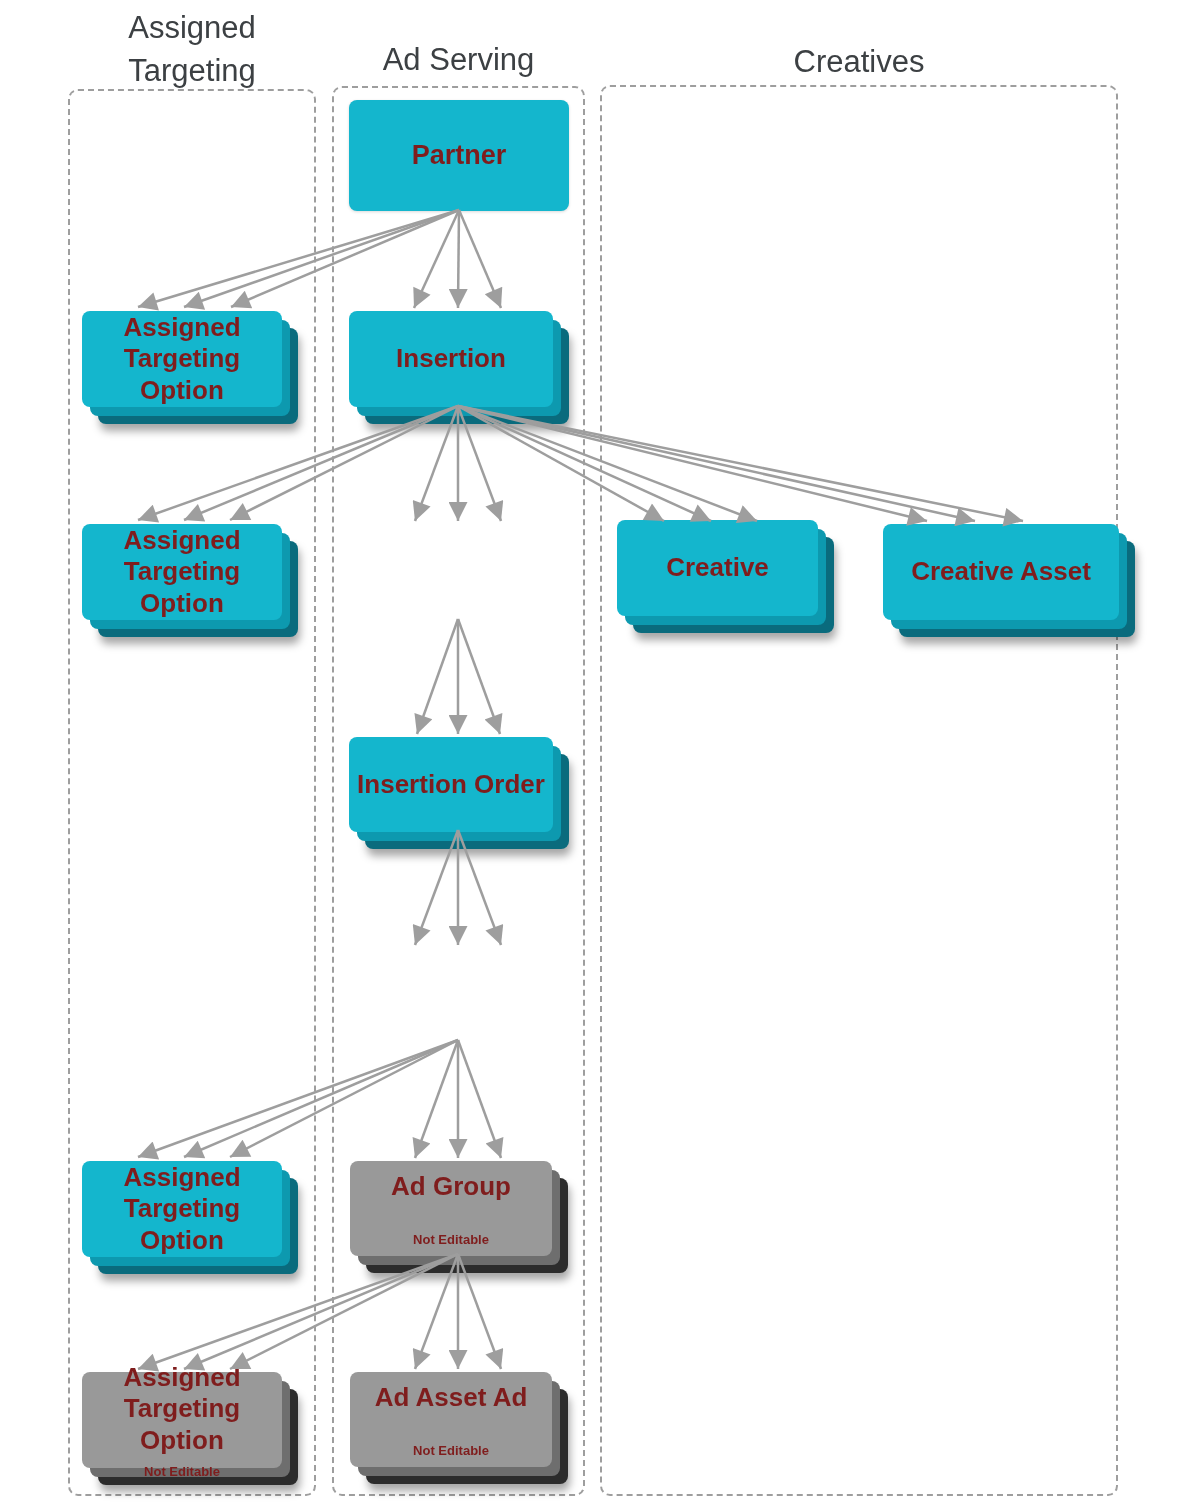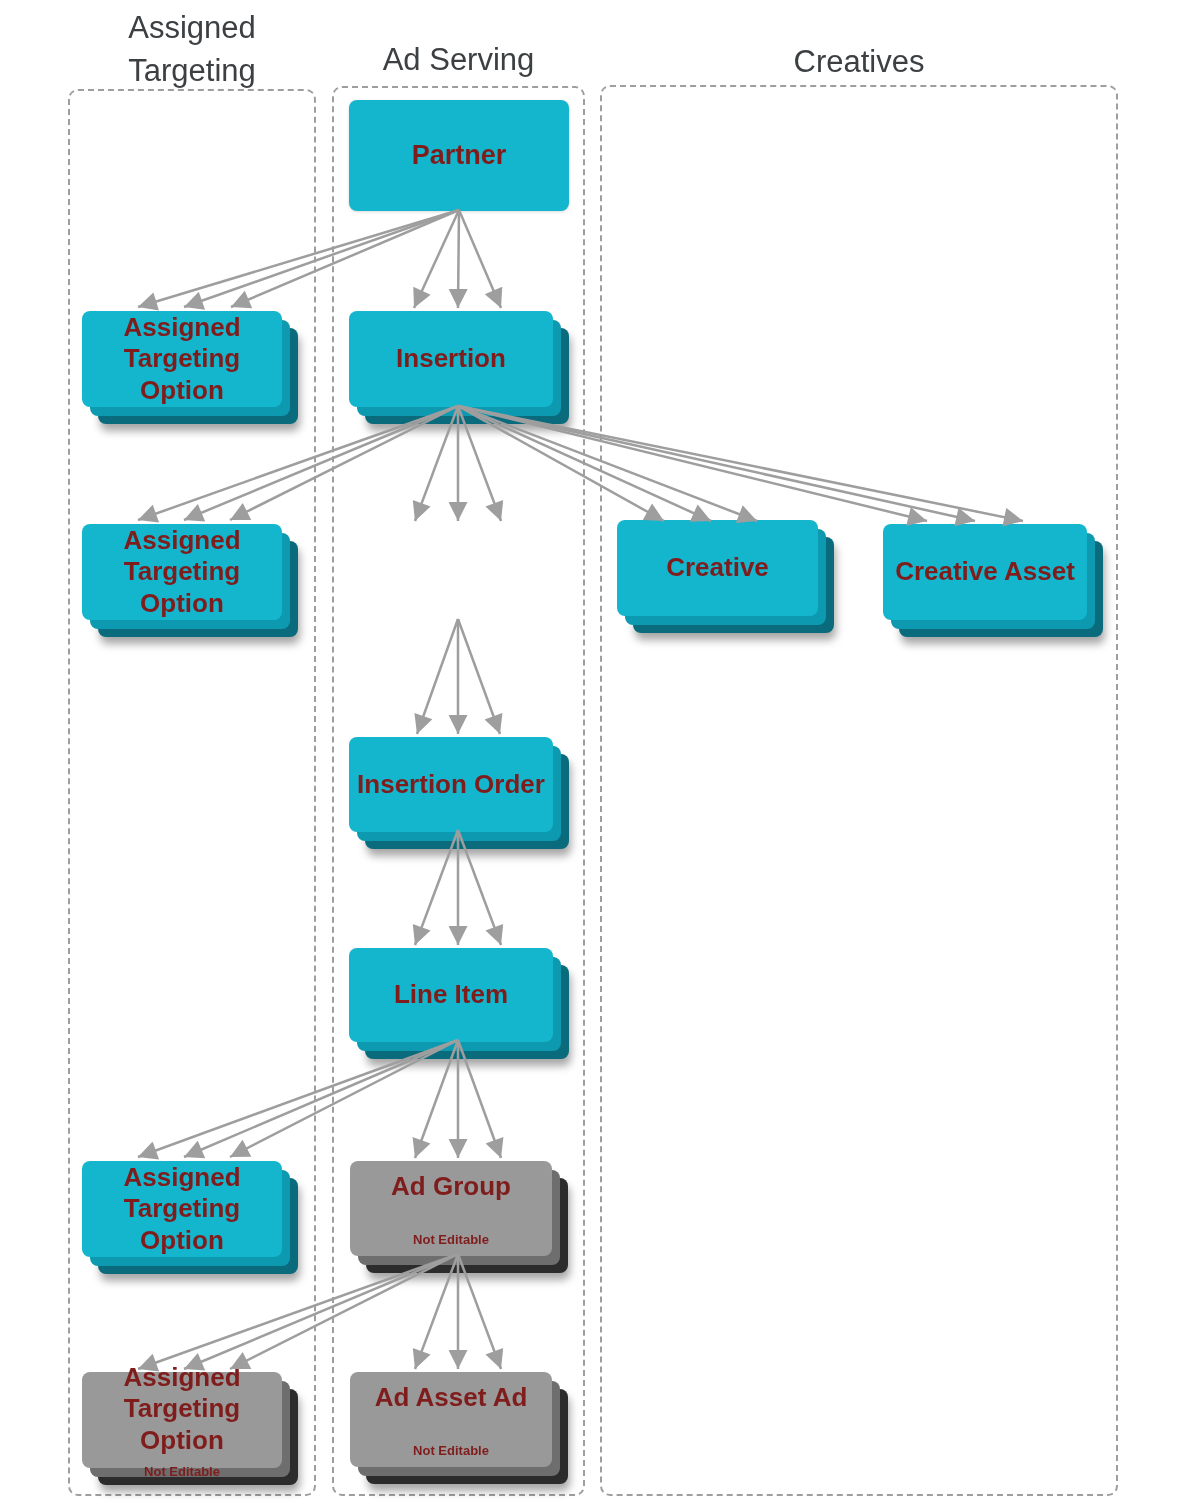--- a/index.html
+++ b/index.html
@@ -115,43 +115,36 @@
 
 
   <div class="node cyan" style="left:617px;top:520px;width:201px;height:96px;text-decoration:underline;">
     <div class="layer l3"></div>
     <div class="layer l2"></div>
     <div class="face">
       <span class="lbl">Creative</span>
     </div>
   </div>
 
-  <div class="node cyan" style="left:883px;top:524px;width:204px;height:96px;">
+  <div class="node cyan" style="left:883px;top:524px;width:204px;height:96px;padding-left:32px;">
     <div class="layer l3"></div>
     <div class="layer l2"></div>
     <div class="face">
       <span class="lbl">Creative Asset</span>
     </div>
   </div>
 
   <div class="node cyan" style="left:349px;top:737px;width:204px;height:95px;border-radius:8px;">
     <div class="layer l3"></div>
     <div class="layer l2"></div>
     <div class="face">
       <span class="lbl">Insertion Order</span>
     </div>
   </div>
 
-  <div class="node cyan" style="left:349px;top:948px;width:204px;height:94px;">
-    <div class="layer l3"></div>
-    <div class="layer l2"></div>
-    <div class="face">
-      <span class="lbl">Line Item</span>
-    </div>
-  </div>
 
   <div class="node cyan" style="left:82px;top:1161px;width:200px;height:96px;">
     <div class="layer l3"></div>
     <div class="layer l2"></div>
     <div class="face">
       <span class="lbl">Assigned
 Targeting
 Option</span>
     </div>
   </div>

